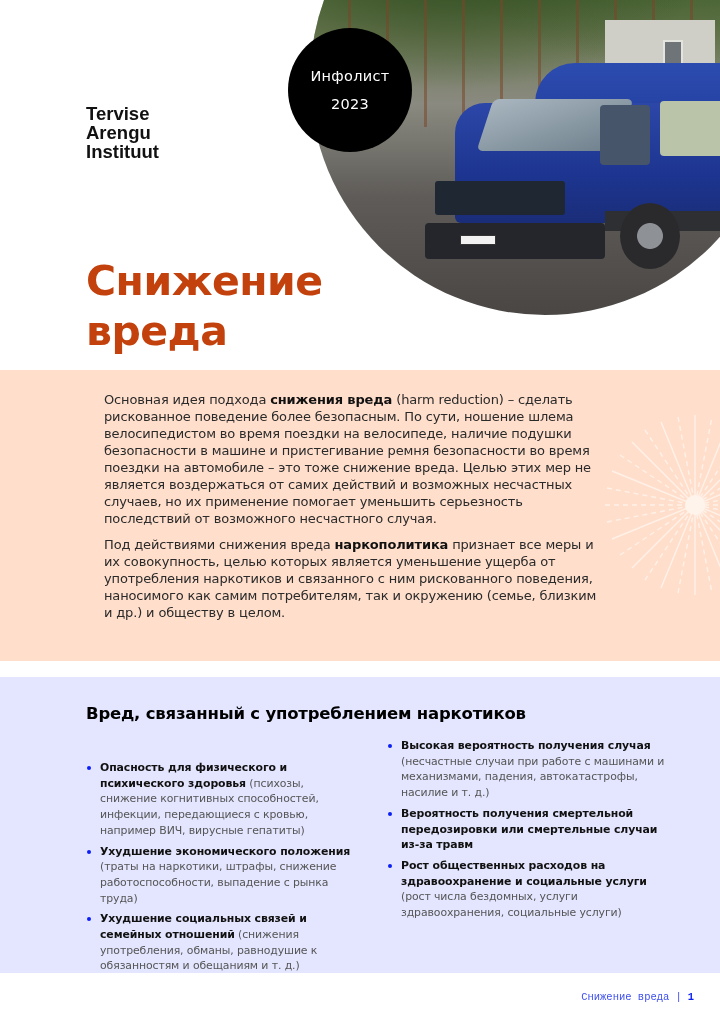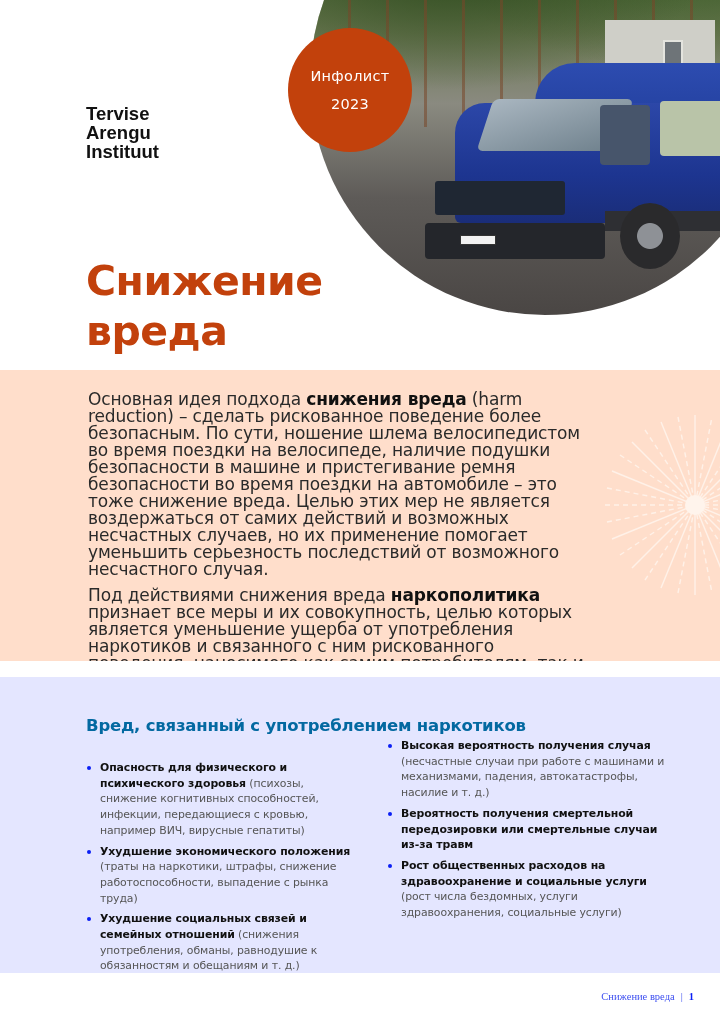--- a/index.html
+++ b/index.html
@@ -28,56 +28,56 @@
     .van .sidewin { position: absolute; left: 245px; top: 38px; width: 70px; height: 55px; background: #b9c4a8; border-radius: 4px; }
     .van .frontwin { position: absolute; left: 185px; top: 42px; width: 50px; height: 60px; background: #47556b; border-radius: 4px; }
     .van .bumper { position: absolute; left: 10px; top: 160px; width: 180px; height: 36px; background: #24262b; border-radius: 4px; }
     .van .grille { position: absolute; left: 20px; top: 118px; width: 130px; height: 34px; background: #1f2733; border-radius: 3px; }
     .van .plate { position: absolute; left: 45px; top: 172px; width: 36px; height: 10px; background: #f2f2f2; border: 1px solid #333; }
     .van .wheel { position: absolute; left: 205px; top: 140px; width: 60px; height: 66px; border-radius: 50%; background: radial-gradient(circle, #8e9196 0 28%, #2a2a2c 30% 100%); }
     .van .strip { position: absolute; left: 190px; top: 148px; width: 210px; height: 20px; background: #2e2f33; }
 
     .badge-circle {
       position: absolute; left: 288px; top: 28px; width: 124px; height: 124px; border-radius: 50%;
-      background: #c2410c; color: #fff; display: flex; flex-direction: column; align-items: center; justify-content: center;
+      background: #000000; color: #fff; display: flex; flex-direction: column; align-items: center; justify-content: center;
       font-family: "DejaVu Sans", sans-serif; font-size: 14.5px; line-height: 28px; letter-spacing: 0.3px; z-index: 3;
     }
 
     .logo { position: absolute; left: 86px; top: 104px; display: flex; align-items: center; gap: 13px; }
     .logo-mark {
       width: 77px; height: 77px; border-radius: 50%; background: #ff6a13; color: #fff;
       display: flex; align-items: center; justify-content: center;
       font-family: "DejaVu Sans", sans-serif; font-weight: bold; font-size: 28px; letter-spacing: -1px;
     }
     .logo-text { font-family: "Liberation Sans", sans-serif; font-weight: bold; font-size: 18.5px; line-height: 19px; color: #111; }
 
     .page-title {
       position: absolute; left: 86px; top: 256px; font-family: "DejaVu Sans", sans-serif; font-weight: bold;
       font-size: 41px; line-height: 50px; color: #c2410c; letter-spacing: -0.5px;
     }
 
     
     .intro { position: absolute; left: 0; top: 370px; width: 720px; height: 291px; background: #ffdecb; overflow: hidden; }
     .intro .burst { position: absolute; left: 605px; top: 45px; width: 180px; height: 180px; }
-    .intro .text { position: absolute; left: 88px; top: 21px; width: 500px; font-size: 17px; line-height: 17px; color: #2a2a2a; font-family: "DejaVu Sans", sans-serif; letter-spacing: -0.15px; }
+    .intro .text { position: absolute; left: 104px; top: 21px; width: 500px; font-size: 13px; line-height: 17px; color: #2a2a2a; font-family: "DejaVu Sans", sans-serif; letter-spacing: -0.15px; }
     .intro .text p { margin-bottom: 9px; }
     .intro b { font-weight: bold; color: #111; }
 
     
     .harm { position: absolute; left: 0; top: 677px; width: 720px; height: 296px; background: #e4e6ff; }
-    .harm h2 { position: absolute; left: 86px; top: 39px; font-family: "DejaVu Sans", sans-serif; font-weight: bold; font-size: 16.5px; color: #0369a1; letter-spacing: -0.2px; }
+    .harm h2 { position: absolute; left: 86px; top: 27px; font-family: "DejaVu Sans", sans-serif; font-weight: bold; font-size: 16.5px; color: #000000; letter-spacing: -0.2px; }
     .col { position: absolute; top: 61px; list-style: none; }
     .col.left { left: 86px; width: 270px; margin-top: 22px; }
     .col.right { left: 387px; width: 280px; }
     .col li { position: relative; padding-left: 14px; margin-bottom: 5px; font-size: 10.9px; line-height: 15.7px; color: #555; font-family: "DejaVu Sans", sans-serif; letter-spacing: -0.1px; }
     .col li .dot { position: absolute; left: 1px; top: 6px; width: 4px; height: 4px; border-radius: 50%; background: #0a1ff5; }
     .col li b { color: #111; font-weight: bold; }
 
     
-    .footer { position: absolute; right: 26px; top: 991px; font-size: 10.5px; font-family: Liberation Serif, serif; color: #3d4ff0; display: flex; gap: 6px; align-items: center; }
+    .footer { position: absolute; right: 26px; top: 991px; font-size: 10.5px; font-family: Liberation Mono, monospace; color: #3d4ff0; display: flex; gap: 6px; align-items: center; }
     .footer .sep { color: #3d4ff0; }
     .footer .num { color: #0a1ff5; font-weight: bold; }
   </style>
 </head>
 <body>
 
 <div class="hero">
   <div class="photo-circle">
     <div class="trees"></div>
     <div class="house">

